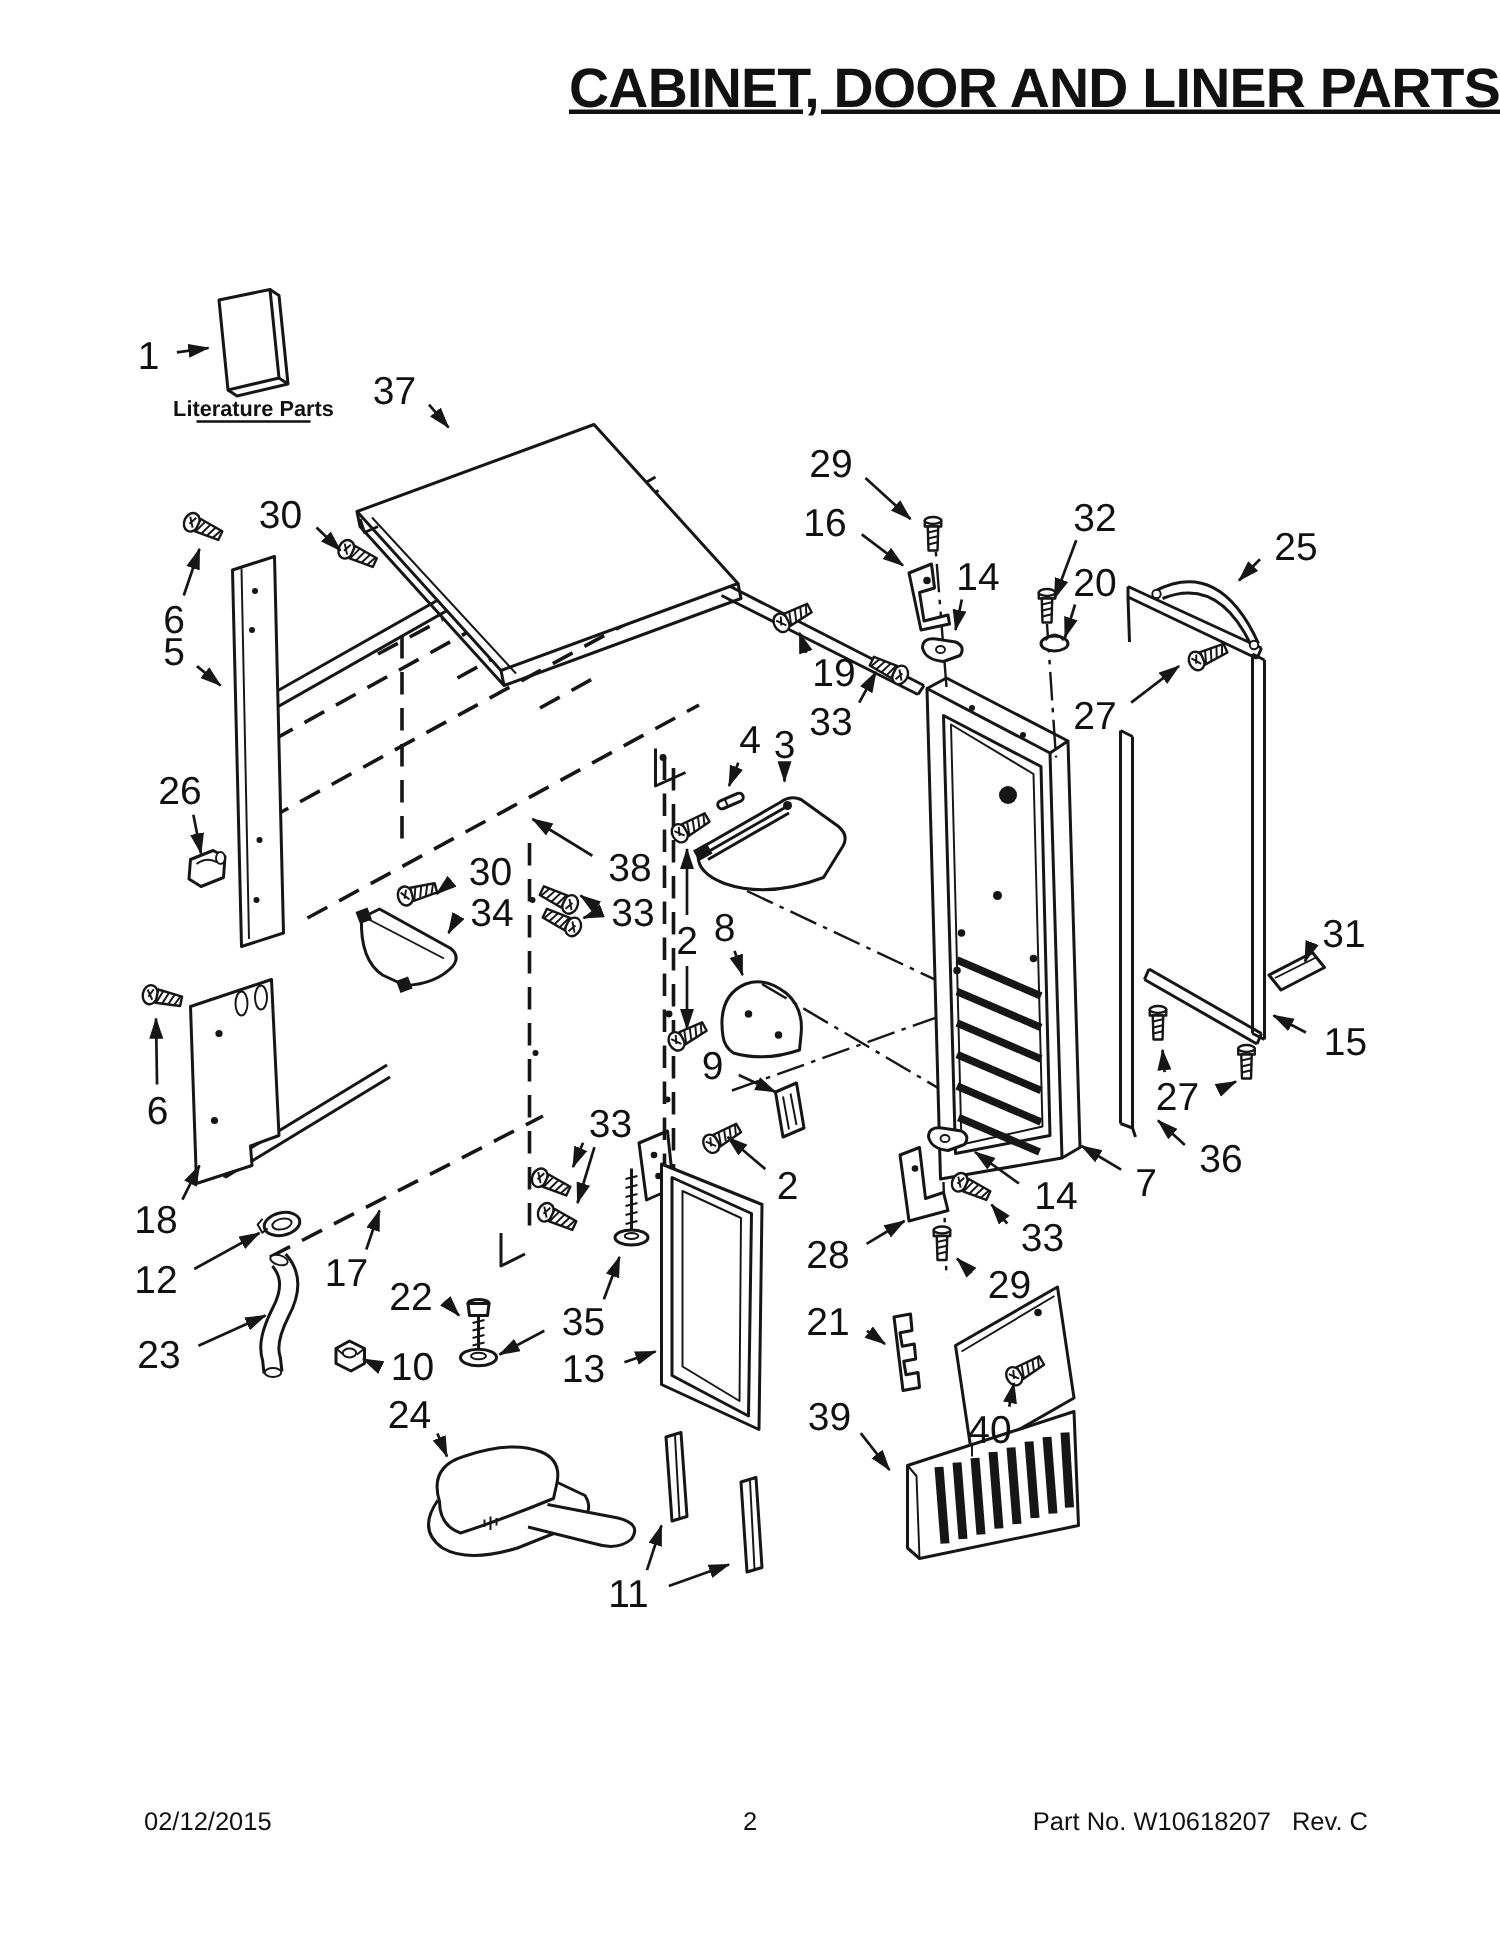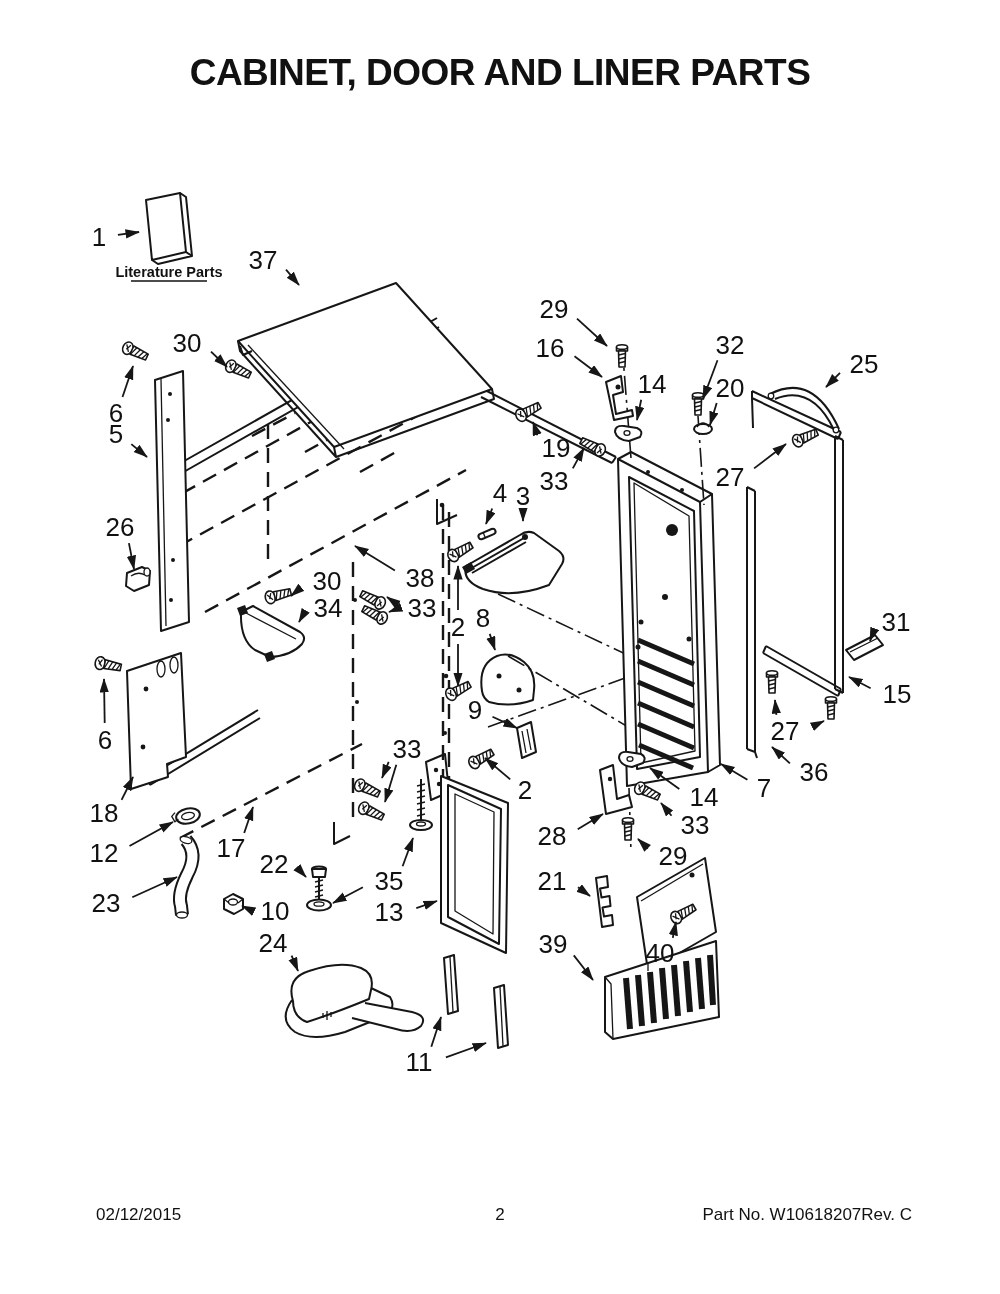--- a/index.html
+++ b/index.html
@@ -1,22 +1,22 @@
 <!DOCTYPE html>
 <html><head>
 <meta charset="utf-8">
 <style>
   html,body{margin:0;padding:0;background:#fff;}
   .sheet{position:relative;width:1000px;height:1294px;background:#fff;font-family:"Liberation Sans",sans-serif;color:#111;overflow:hidden;}
-  .title{position:absolute;top:52px;left:0;width:100%;text-align:center;font-size:37px;font-weight:bold;letter-spacing:-0.5px;}
+  .title{position:absolute;top:38px;left:0;width:100%;text-align:right;font-size:37px;font-weight:bold;letter-spacing:-0.5px;text-decoration:underline;}
   .footer{position:absolute;top:1205px;left:0;width:100%;font-size:17px;}
   .footer .fl{position:absolute;left:96px;}
   .footer .fc{position:absolute;left:50%;transform:translateX(-50%);}
   .footer .fr{position:absolute;right:88px;}
-  .footer .fr span{}
+  .footer .fr span{margin-left:14px;}
   svg{position:absolute;top:0;left:0;}
   svg *{stroke-linejoin:round;}
   .ln{stroke:#161616;stroke-width:2;fill:none;}
   .thin{stroke:#161616;stroke-width:1.3;fill:none;}
   .wht{fill:#fff;}
   .blk{fill:#161616;stroke:none;}
   .dsh{stroke:#161616;stroke-width:2.4;fill:none;stroke-dasharray:15 9;}
   .dd{stroke:#161616;stroke-width:1.6;fill:none;stroke-dasharray:19 5 3 5;}
   .co{font-family:"Liberation Sans",sans-serif;font-size:26px;fill:#111;text-anchor:middle;dominant-baseline:central;}
   .cap{font-family:"Liberation Sans",sans-serif;font-size:14.5px;font-weight:bold;fill:#111;text-anchor:middle;}

